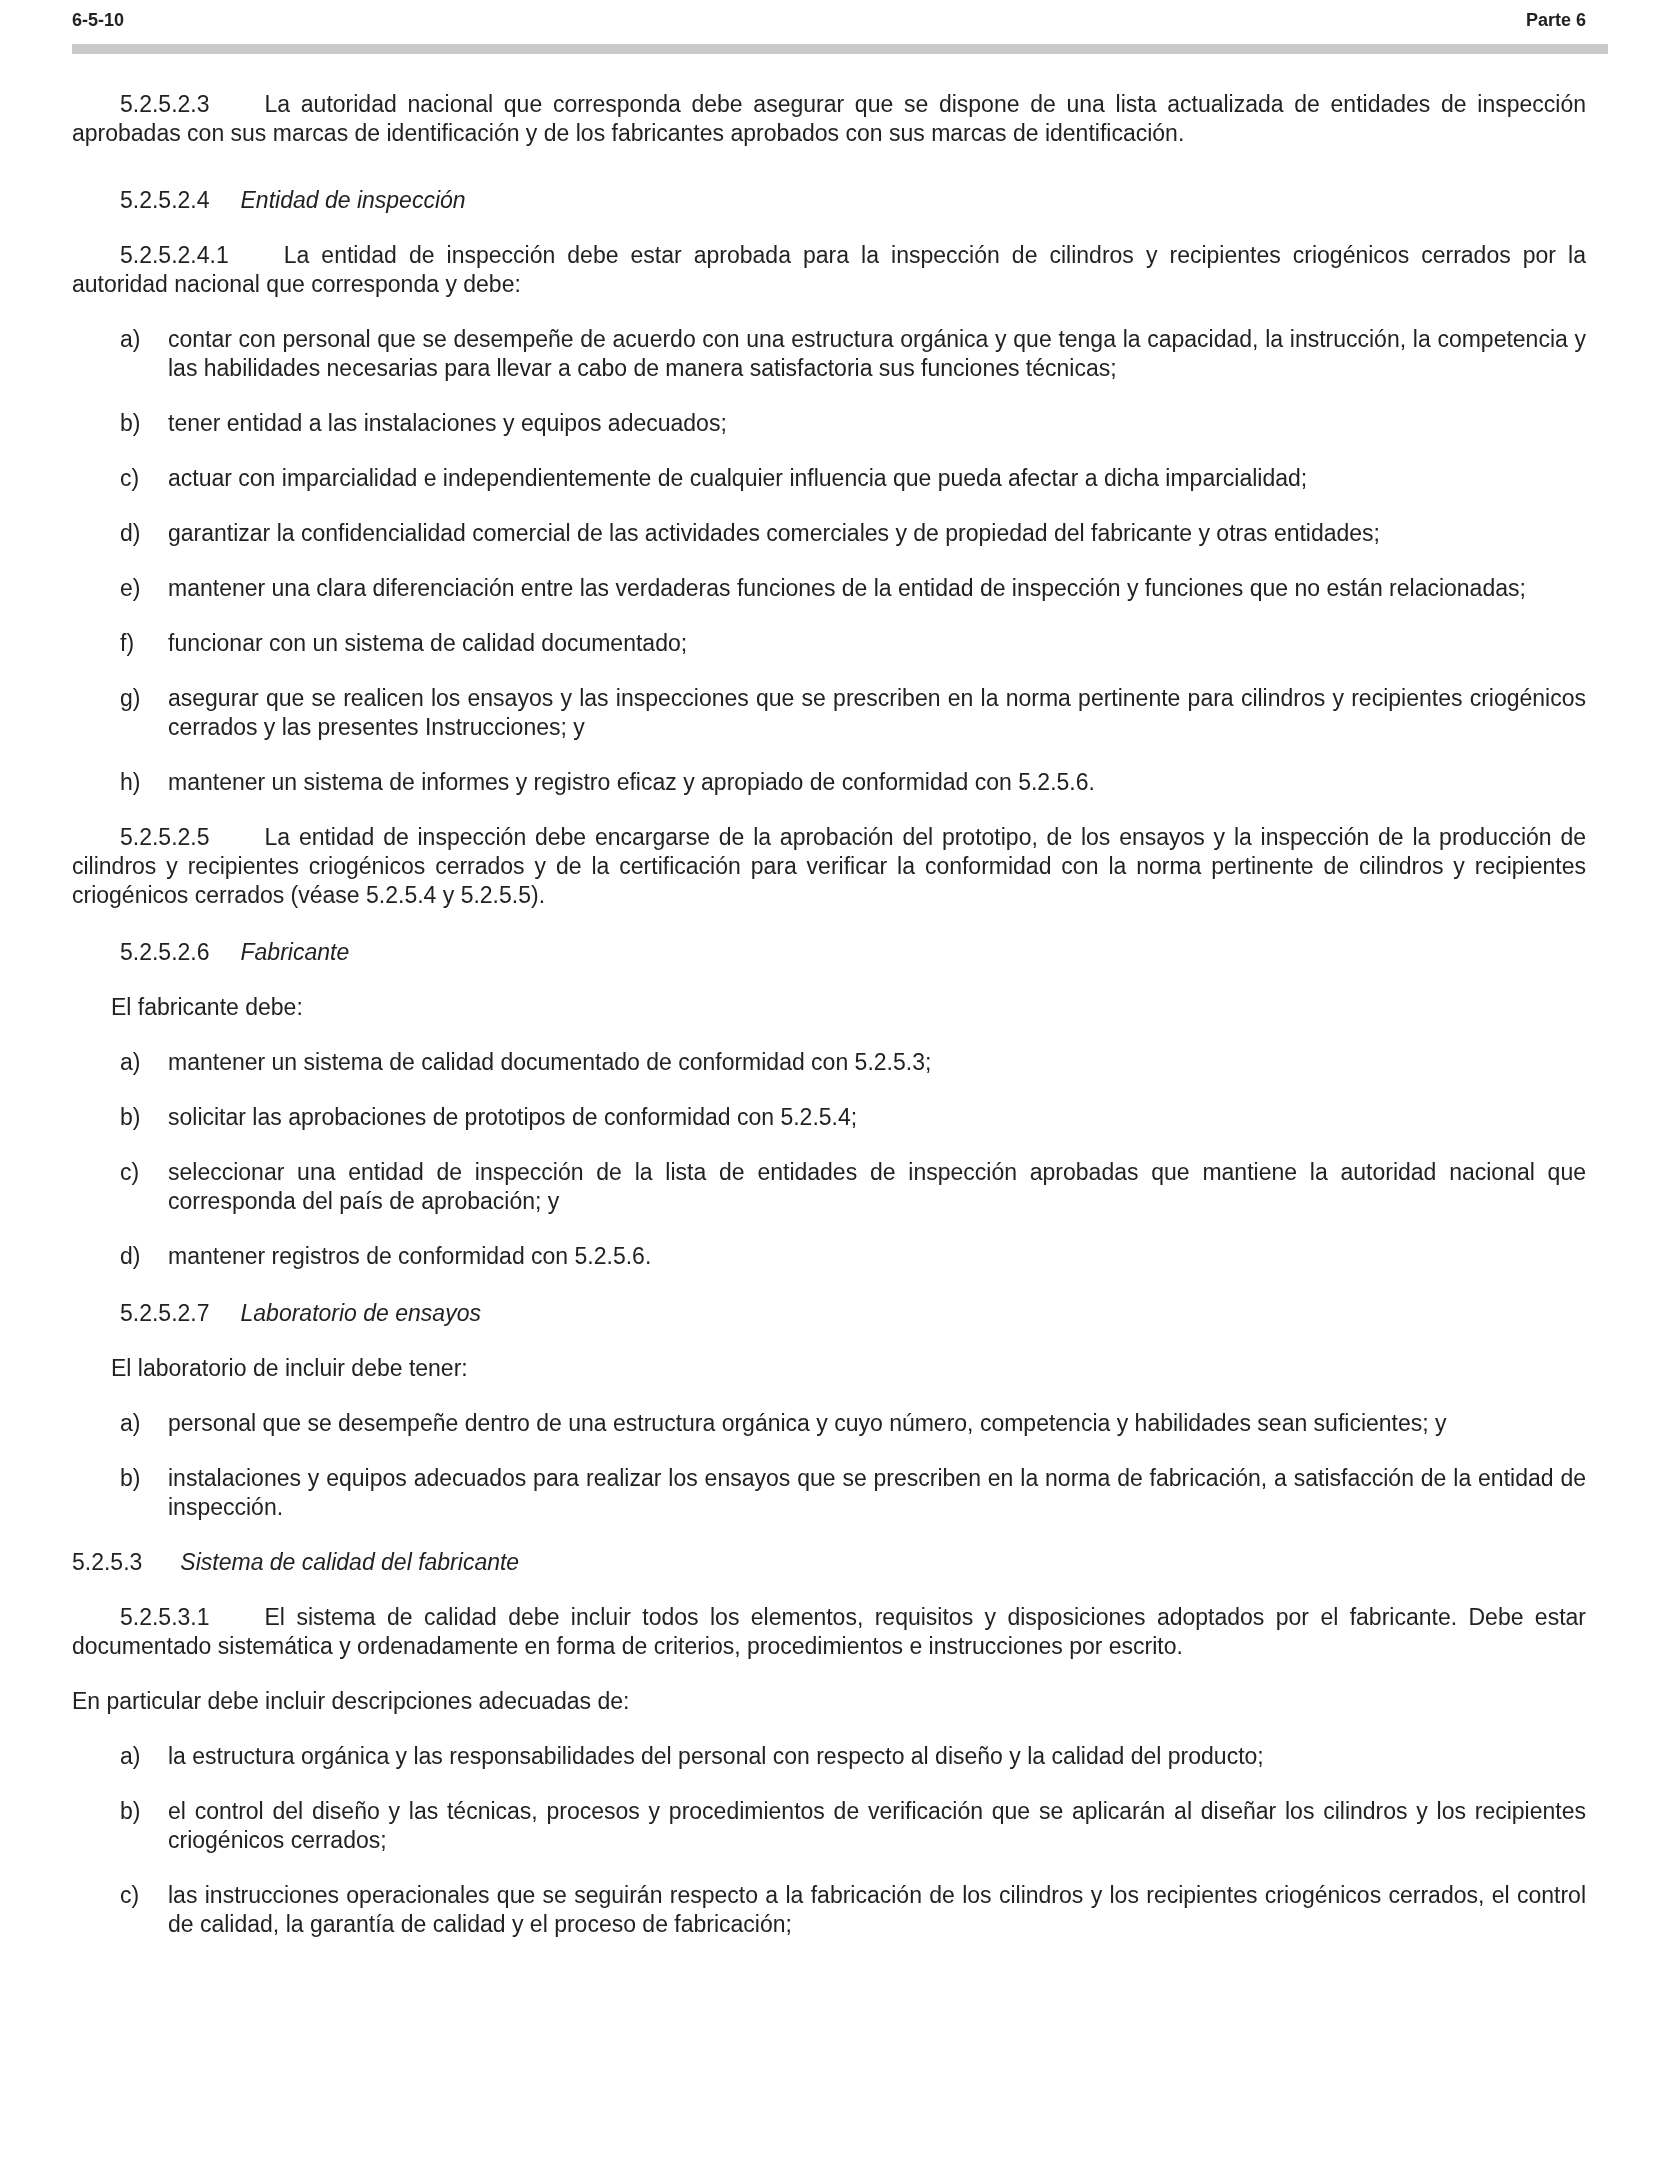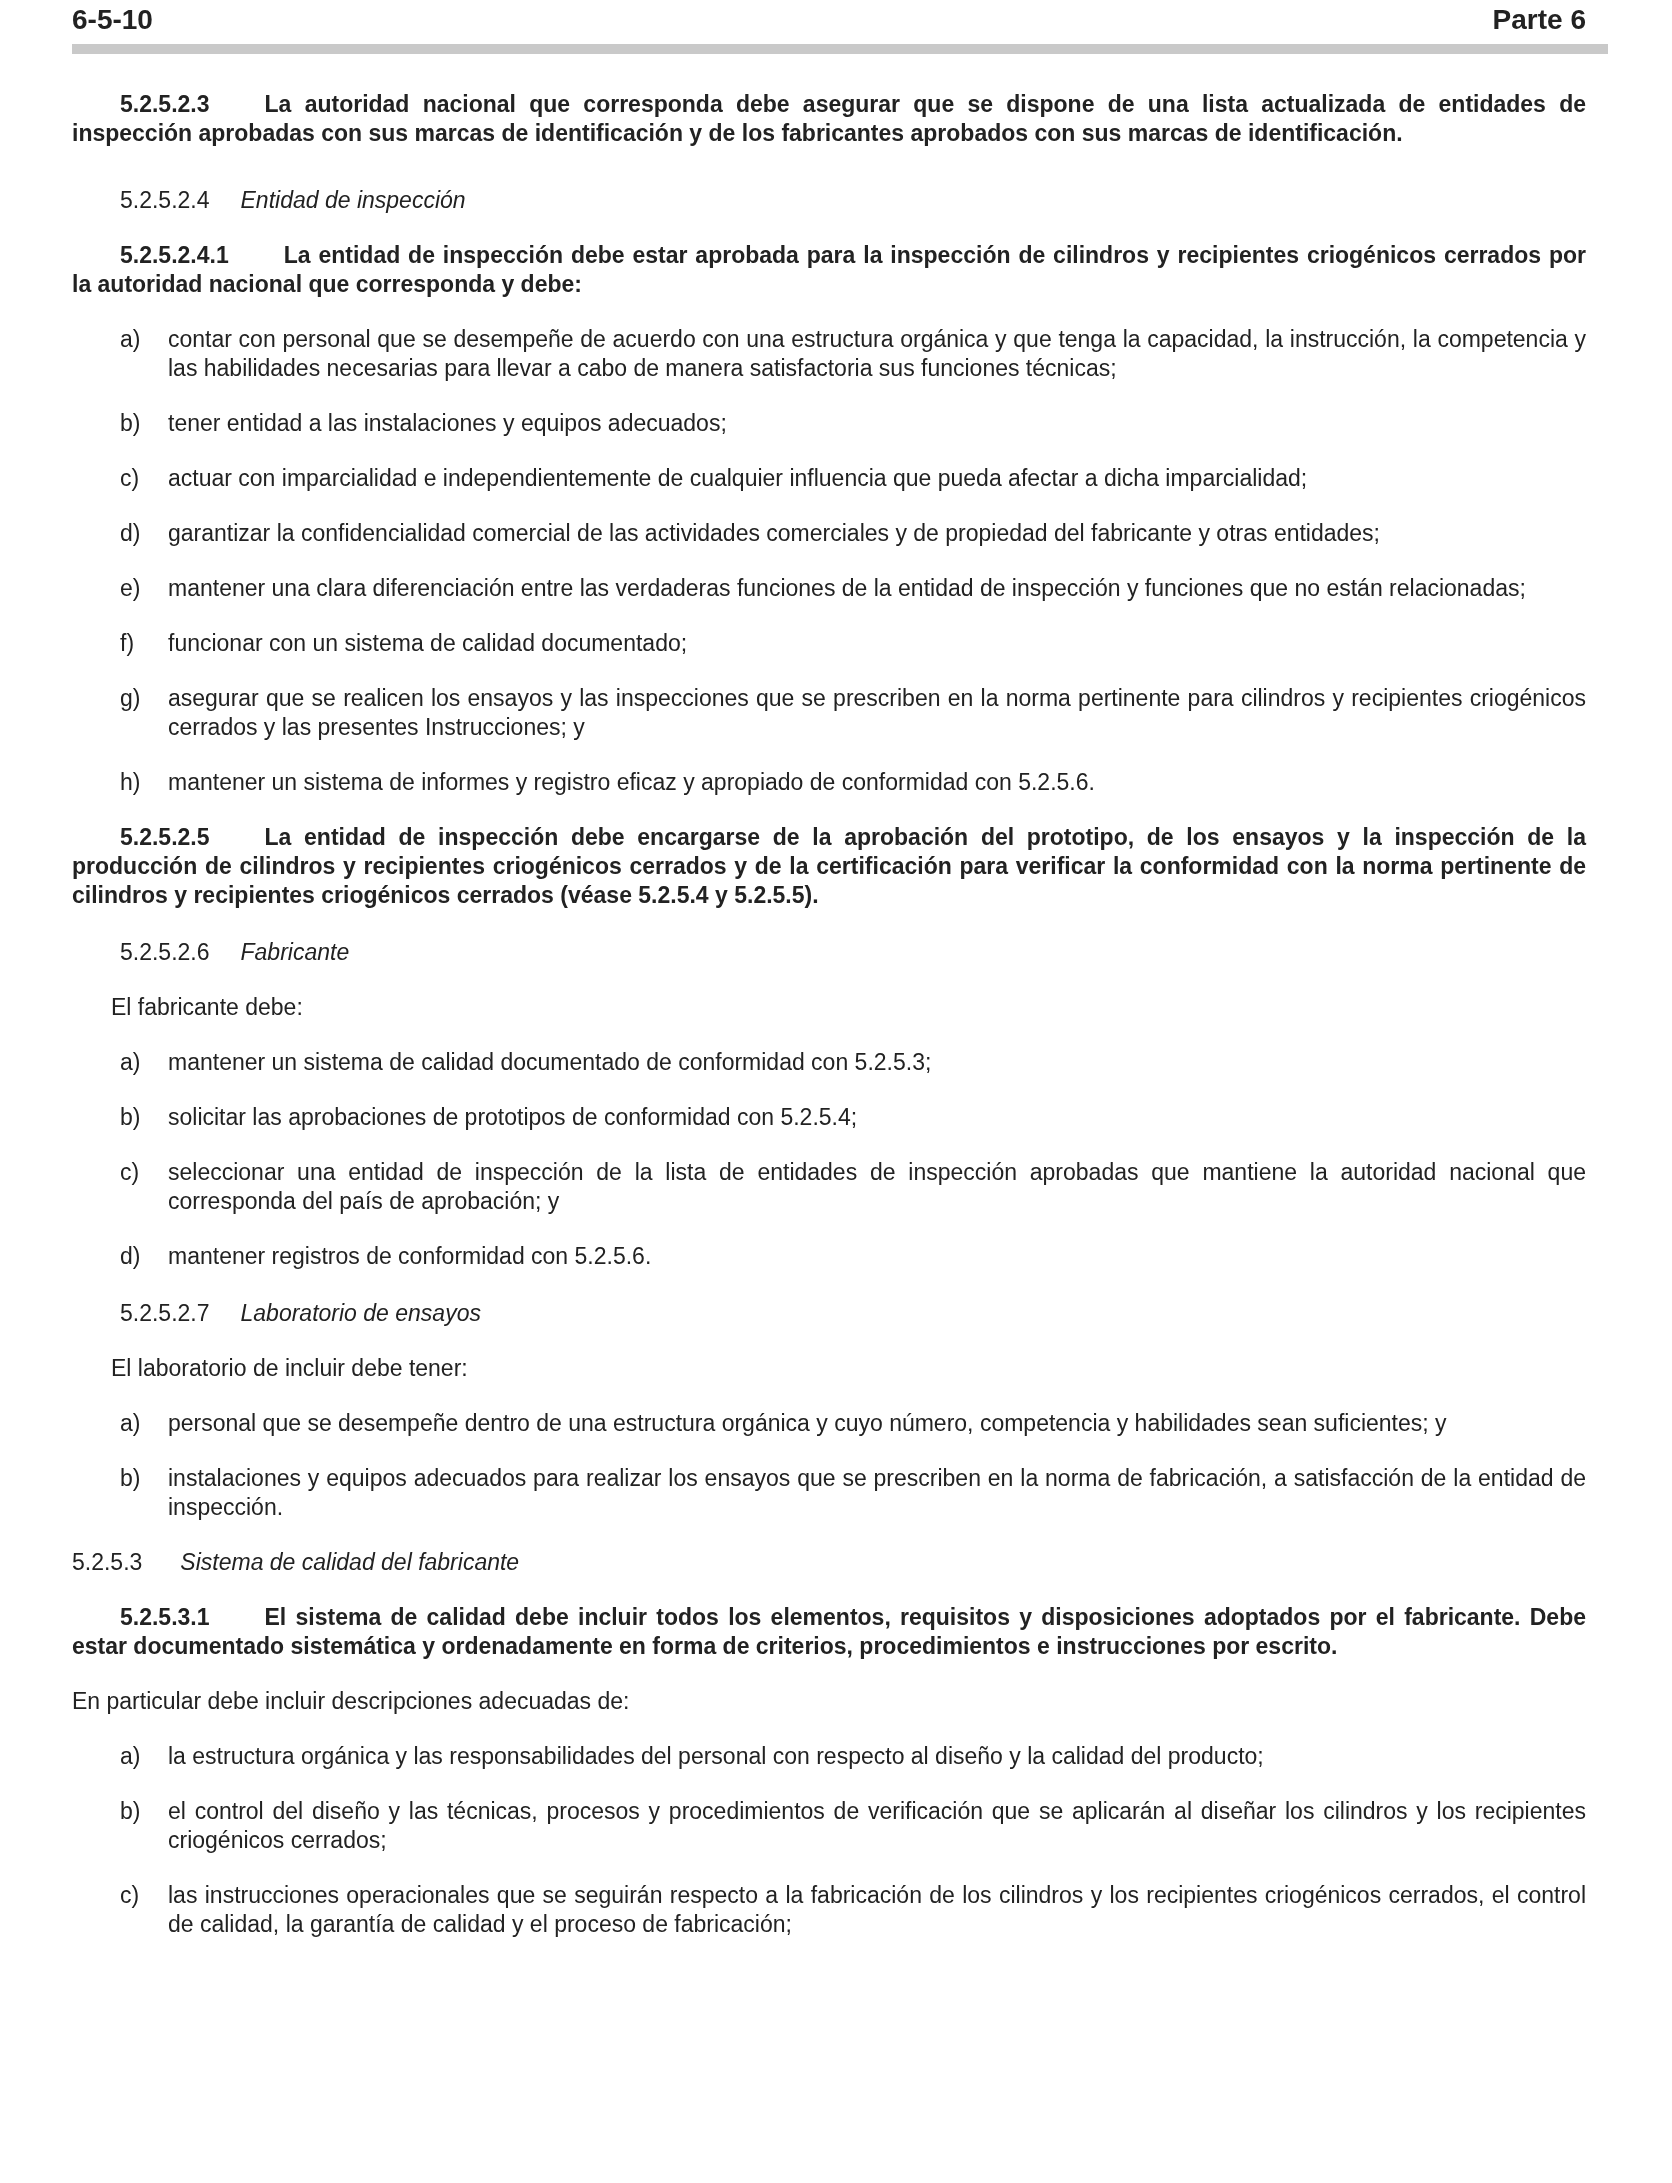--- a/index.html
+++ b/index.html
@@ -13,35 +13,34 @@
     line-height: 29px;
     box-sizing: border-box;
     padding: 6.3px 86px 0 72px;
     overflow: hidden;
   }
   .page-header {
     display: flex;
     justify-content: space-between;
     align-items: baseline;
     font-weight: bold;
-    font-size: 28px;
+    font-size: 18px;
     line-height: 28px;
   }
   .rule {
     height: 10.2px;
     background: #c9c9c9;
     width: 1536px;
     margin-top: 9.4px;
   }
   .body-start { margin-bottom: 36px; }
   .para {
     text-align: justify;
     text-indent: 48px;
     margin: 0 0 26px 0;
-    font-weight: bold;
   }
   .para .num { margin-right: 55px; }
   .heading {
     margin: 28px 0 26px 0;
     padding-left: 48px;
     white-space: nowrap;
   }
   .heading.first { margin-top: 38px; }
   .heading .num { margin-right: 31px; font-style: normal; }
   .heading .title { font-style: italic; }

